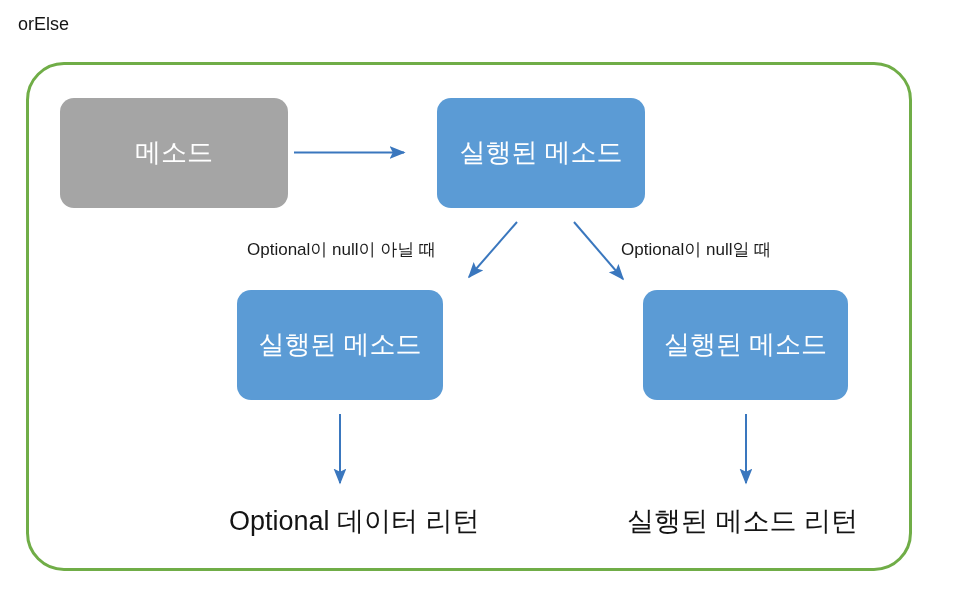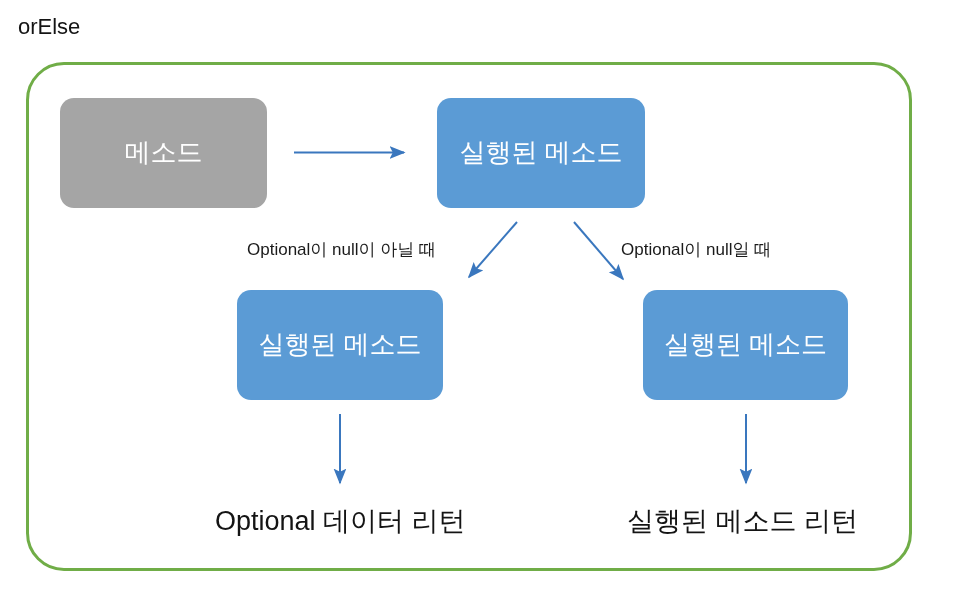--- a/index.html
+++ b/index.html
@@ -14,21 +14,21 @@
     position: relative;
     width: 975px;
     height: 607px;
     background: #ffffff;
     overflow: hidden;
   }
   #diagram-title {
     position: absolute;
     left: 18px;
     top: 14px;
-    font-size: 22px;
+    font-size: 18px;
     color: #141414;
     letter-spacing: 0px;
     white-space: nowrap;
     text-align: center;
   }
   #group-frame {
     position: absolute;
     left: 26px;
     top: 62px;
     width: 886px;
@@ -47,41 +47,41 @@
     color: #ffffff;
     font-size: 26px;
     border-radius: 14px;
     text-align: center;
     line-height: 1.2;
     white-space: nowrap;
   }
   .node.gray  { background: #A5A5A5; }
   .node.blue  { background: #5B9BD5; text-align: right; }
 
-  #node-method      { left: 60px;  top: 98px;  width: 207px; height: 110px; }
+  #node-method      { left: 60px;  top: 98px;  width: 228px; height: 110px; }
   #node-executed-top{ left: 437px; top: 98px;  width: 208px; height: 110px; }
   #node-executed-left  { left: 237px; top: 290px; width: 206px; height: 110px; }
   #node-executed-right { left: 643px; top: 290px; width: 205px; height: 110px; }
 
   .edge-label {
     position: absolute;
     font-size: 17px;
     color: #1a1a1a;
     white-space: nowrap;
   }
   #label-not-null { left: 247px; top: 238px; }
   #label-null     { left: 621px; top: 238px; }
 
   .terminal-text {
     position: absolute;
     font-size: 27px;
     color: #141414;
     white-space: nowrap;
   }
-  #terminal-left  { left: 215px; top: 503px; }
+  #terminal-left  { left: 229px; top: 503px; }
   #terminal-right { left: 627px; top: 503px; text-align: center; }
 
   #arrow-layer {
     position: absolute;
     left: 0;
     top: 0;
     width: 975px;
     height: 607px;
     pointer-events: none;
   }

